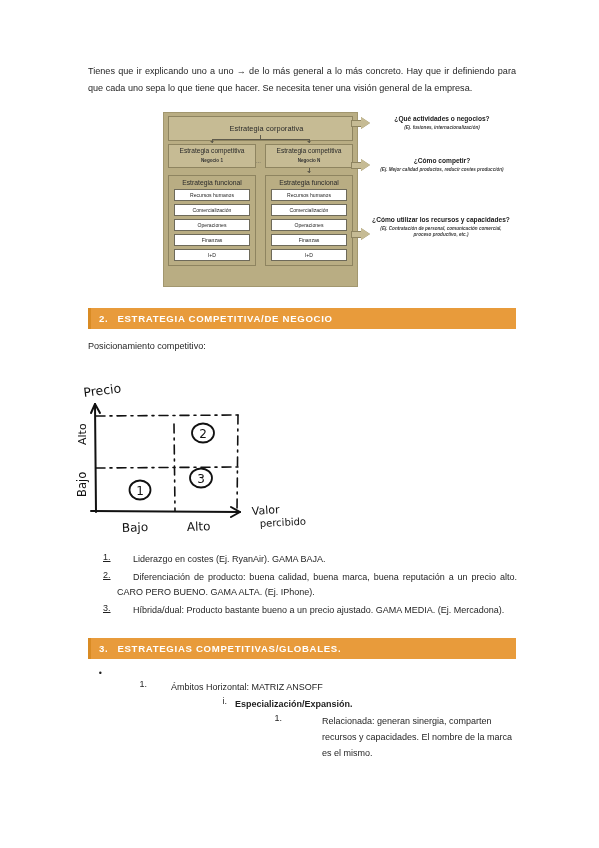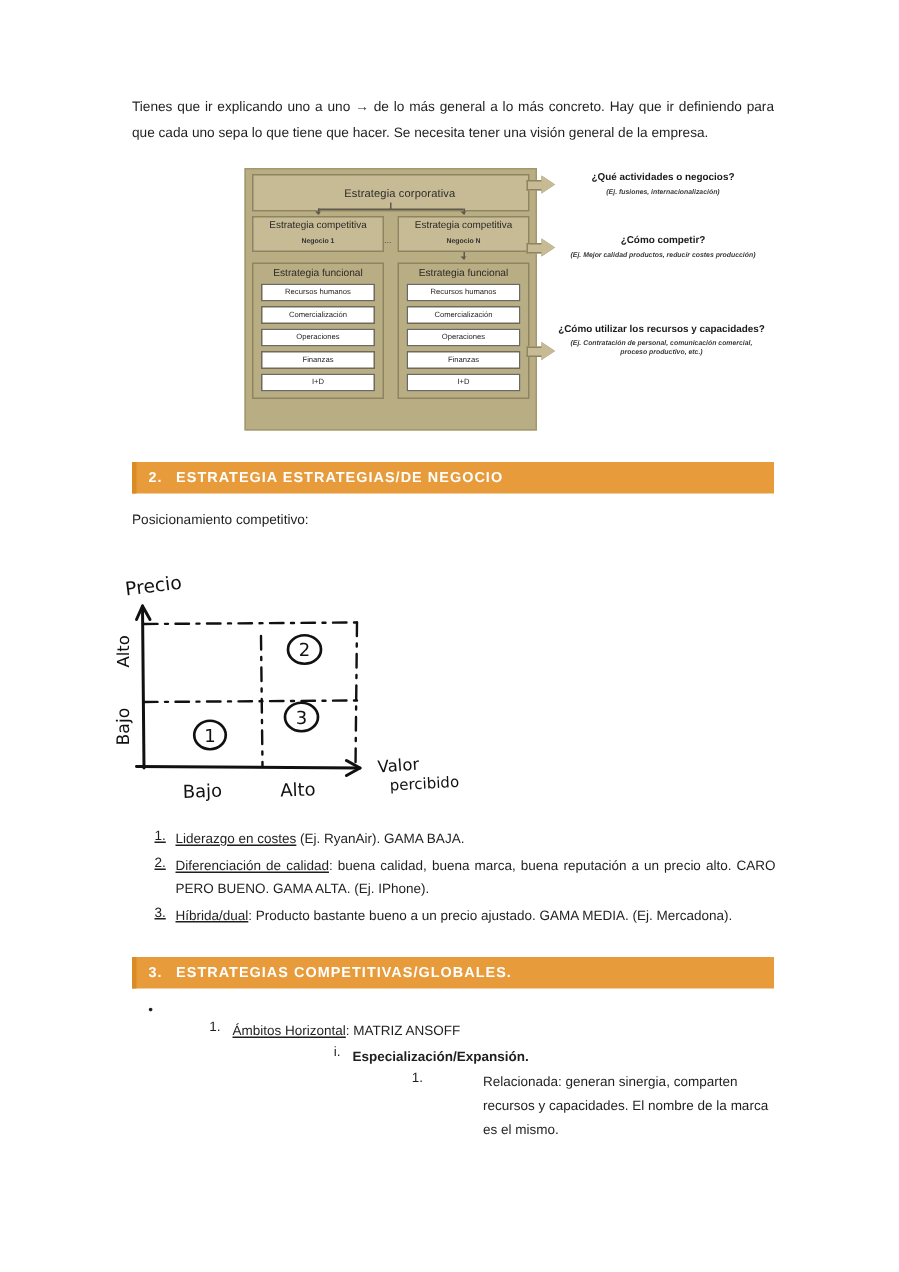--- a/index.html
+++ b/index.html
@@ -112,21 +112,21 @@
   
   .numlist{position:absolute;left:97px;top:552px;width:420px;}
   .nl-row{display:flex;margin-bottom:2.5px;}
   .nl-num{
     width:20px;flex:0 0 20px;font-size:9px;color:#1f1f1f;
     text-decoration:underline;padding-left:6px;box-sizing:border-box;
   }
   .nl-body{
     flex:1;font-size:9px;line-height:15.3px;color:#1f1f1f;text-align:justify;
   }
-  .u{text-decoration:underline;}
+  .u{margin-left:16px;}
   .b{font-weight:bold;margin-top:36px;}
 
   
   .outline{position:absolute;left:97px;top:668px;width:420px;}
   .ol-row{display:flex;margin-bottom:1px;}
   .ol-mark{font-size:9px;color:#1f1f1f;flex:0 0 auto;text-align:right;}
   .ol-body{font-size:9px;line-height:16px;color:#1f1f1f;}
   .lvl1 .ol-mark{width:14px;padding-right:9px;box-sizing:border-box;}
   .lvl2{padding-left:38px;}
   .lvl2 .ol-mark{width:20px;padding-right:8px;box-sizing:border-box;}
@@ -215,21 +215,21 @@
     <div class="q">¿Cómo competir?</div>
     <div class="eg">(Ej. Mejor calidad productos, reducir costes producción)</div>
   </div>
   <div class="anno" style="left:372px;top:216px;width:138px;">
     <div class="q">¿Cómo utilizar los recursos y capacidades?</div>
     <div class="eg">(Ej. Contratación de personal, comunicación comercial, proceso productivo, etc.)</div>
   </div>
 
   <div class="sechead" style="top:308px;">
     <span class="num">2.</span>
-    <span class="txt">ESTRATEGIA ESTRATEGIAS/DE NEGOCIO</span>
+    <span class="txt">ESTRATEGIA COMPETITIVA/DE NEGOCIO</span>
   </div>
 
   <div class="bodyline" style="top:339px;">Posicionamiento competitivo:</div>
 
   <div class="chart">
     <svg width="250" height="168" viewBox="0 0 250 168">
 
       <path d="M33,32 L34,140" stroke="#111" stroke-width="2" fill="none" stroke-linecap="round"></path>
       <path d="M33,32 L29,41 M33,32 L38,41" stroke="#111" stroke-width="2" fill="none" stroke-linecap="round"></path>
 
@@ -266,21 +266,21 @@
     </svg>
   </div>
 
   <div class="numlist">
     <div class="nl-row">
       <div class="nl-num">1.</div>
       <div class="nl-body"><span class="u">Liderazgo en costes</span><span> (Ej. RyanAir). GAMA BAJA.</span></div>
     </div>
     <div class="nl-row">
       <div class="nl-num">2.</div>
-      <div class="nl-body"><span class="u">Diferenciación de calidad</span><span>: buena calidad, buena marca, buena reputación a un precio alto. CARO PERO BUENO. GAMA ALTA. (Ej. IPhone).</span></div>
+      <div class="nl-body"><span class="u">Diferenciación de producto</span><span>: buena calidad, buena marca, buena reputación a un precio alto. CARO PERO BUENO. GAMA ALTA. (Ej. IPhone).</span></div>
     </div>
     <div class="nl-row">
       <div class="nl-num">3.</div>
       <div class="nl-body"><span class="u">Híbrida/dual</span><span>: Producto bastante bueno a un precio ajustado. GAMA MEDIA. (Ej. Mercadona).</span></div>
     </div>
   </div>
 
   <div class="sechead" style="top:638px;">
     <span class="num">3.</span>
     <span class="txt">ESTRATEGIAS COMPETITIVAS/GLOBALES.</span>

